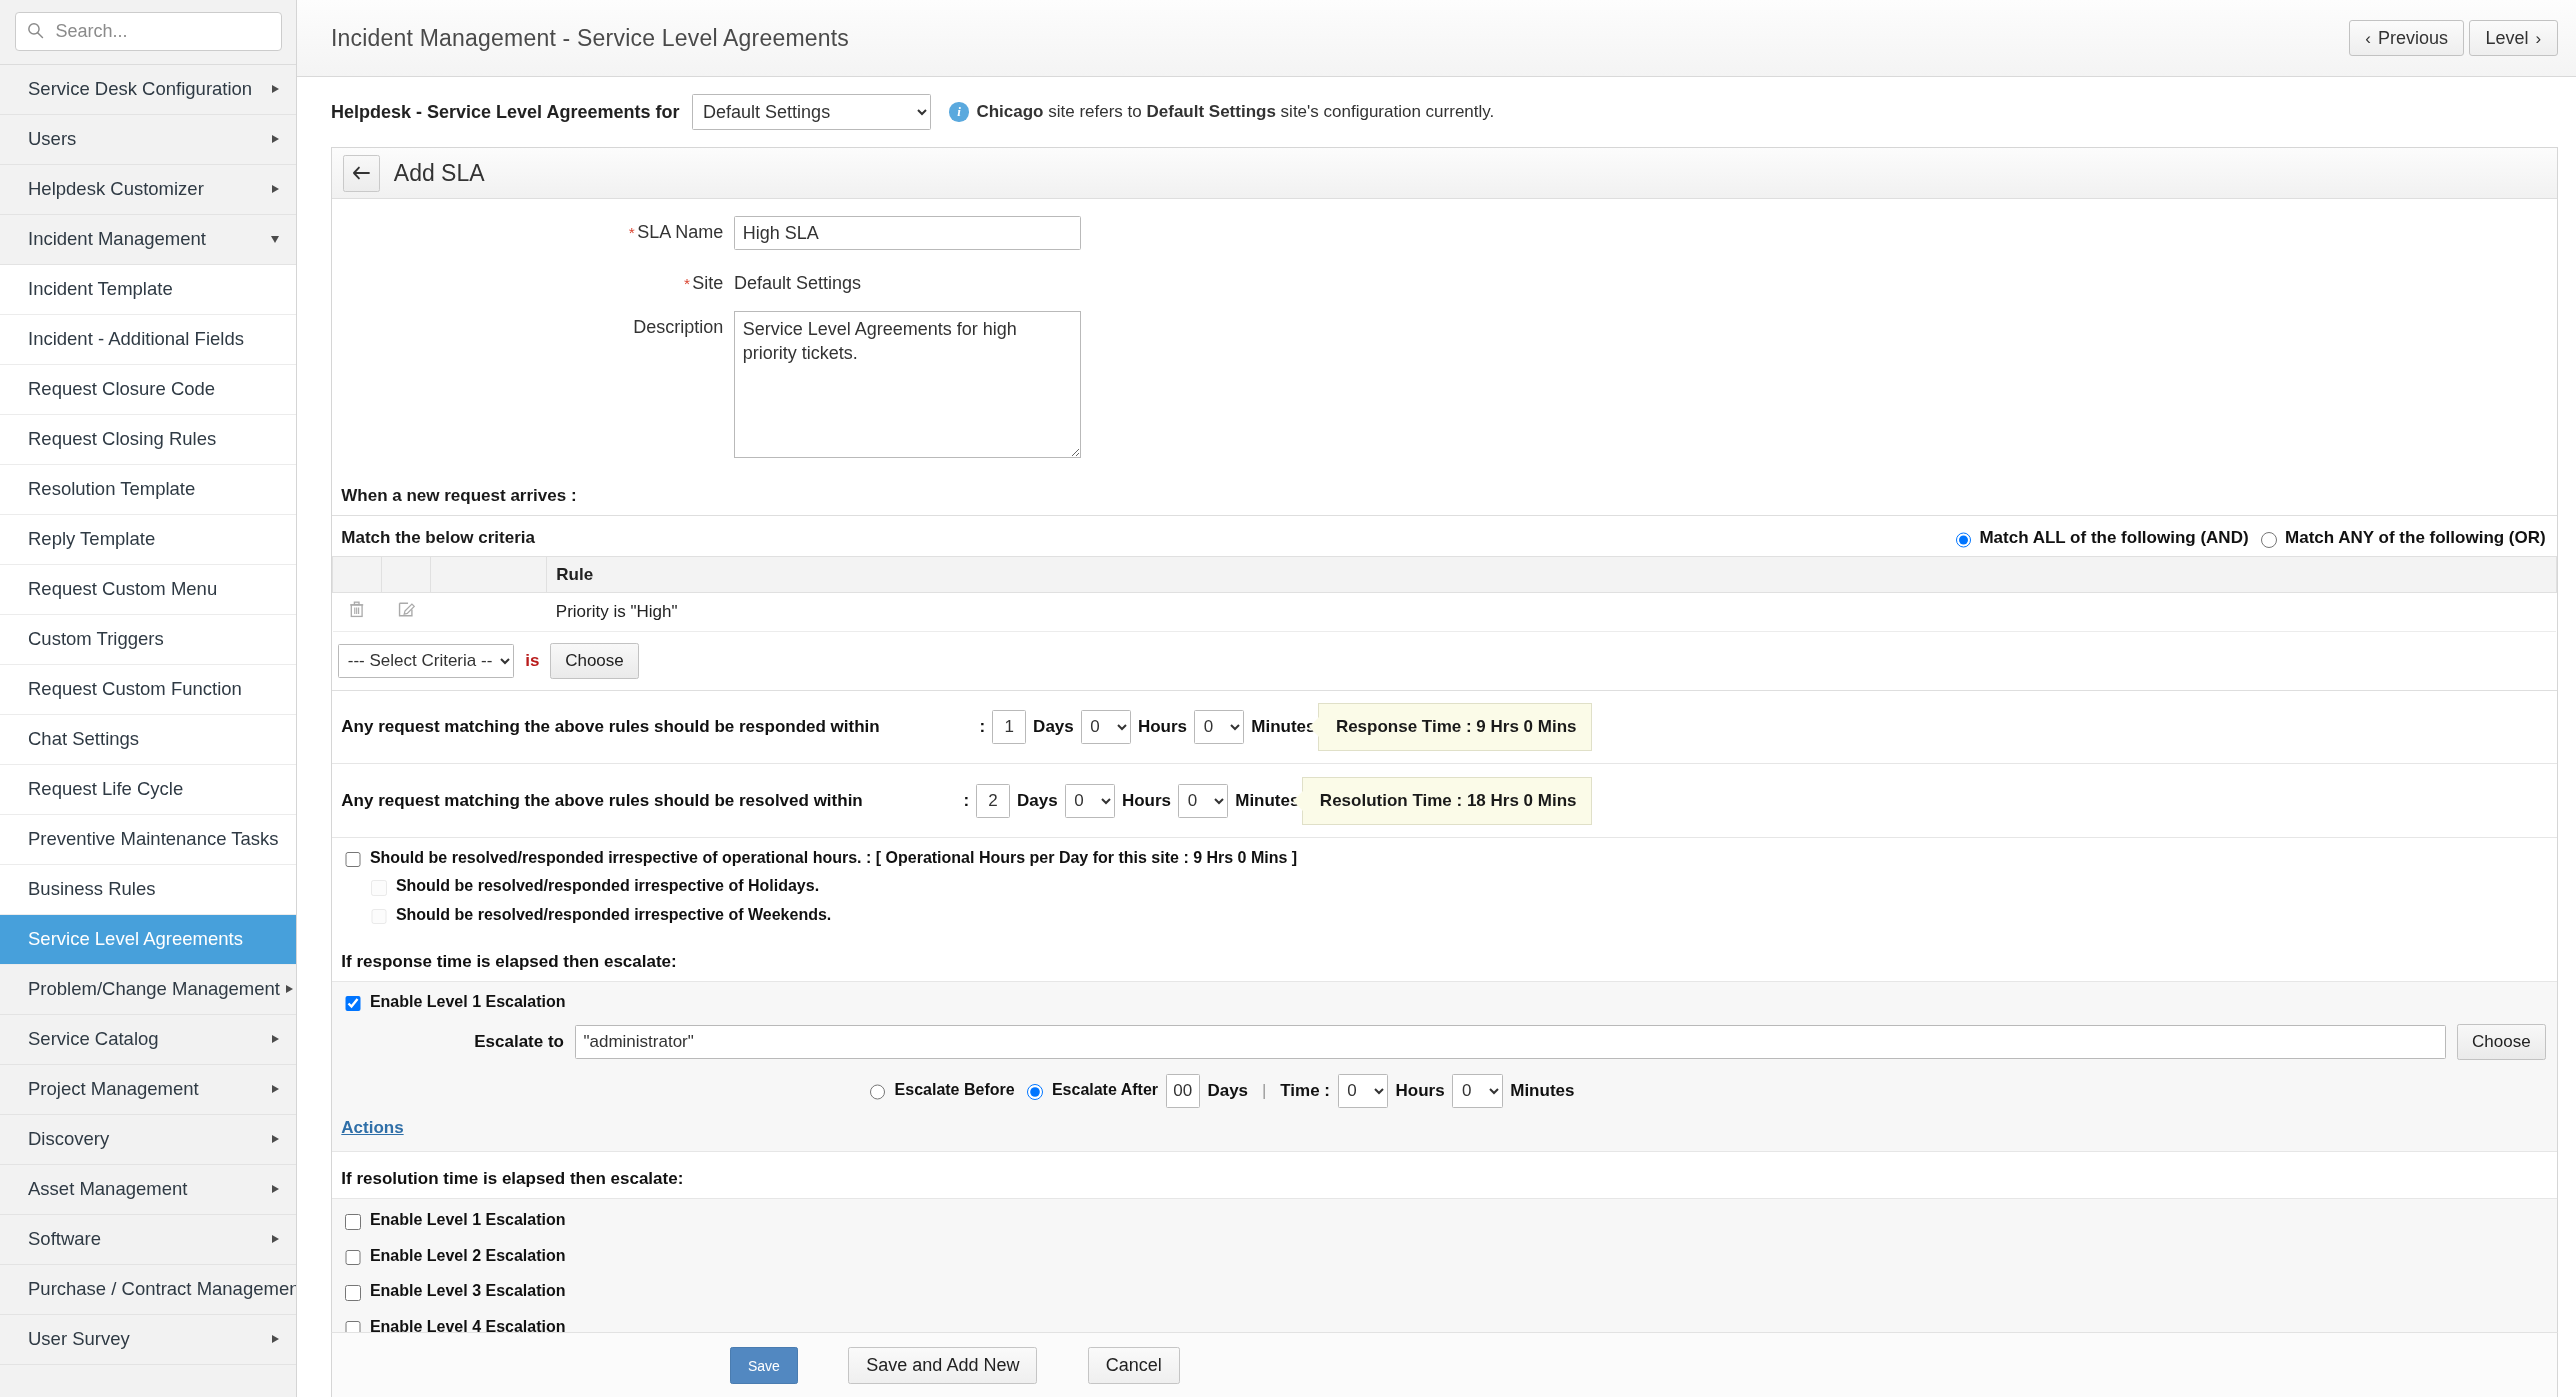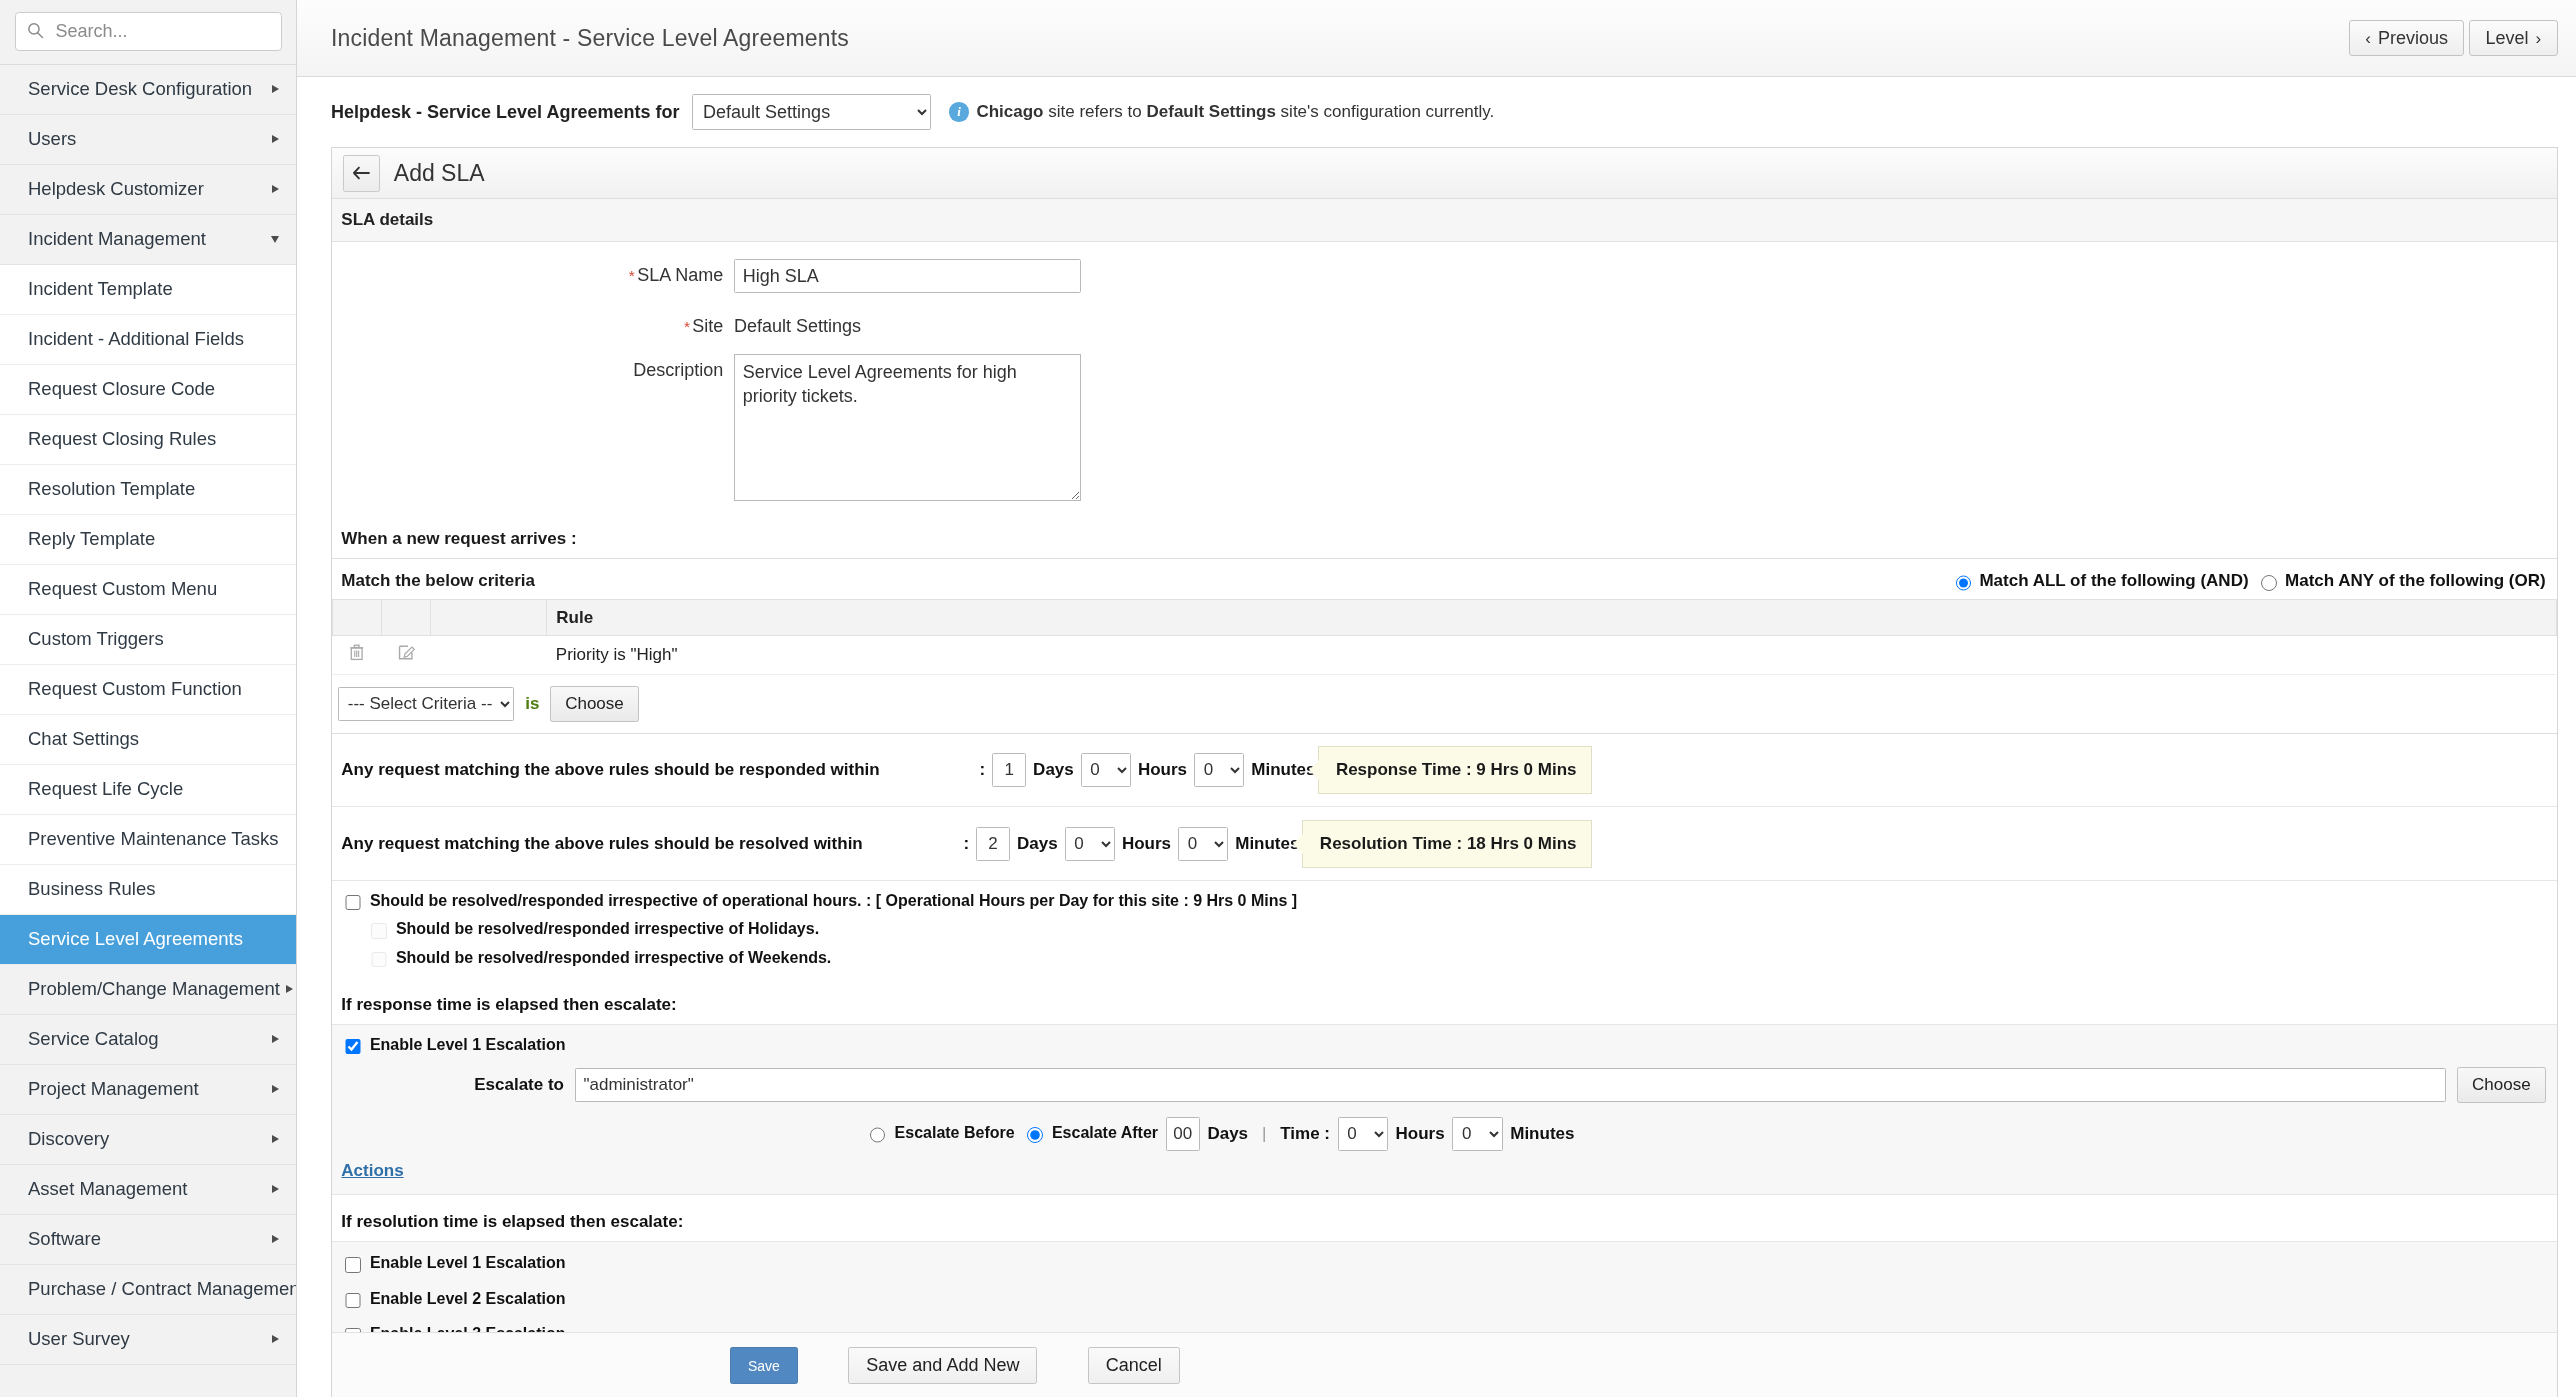--- a/index.html
+++ b/index.html
@@ -219,21 +219,21 @@
   }
   .icon-cell { width: 49px; text-align: center; padding: 0 !important; }
   .rule-icon { cursor: pointer; opacity: .62; }
 
   .select-crit-row { display: flex; align-items: center; gap: 10.8px; padding: 10.8px 0 10.8px 6.2px; }
   .sel {
     height: 34px; border: 0.8px solid #b9b9b9; background: #fff;
     font-family: "Liberation Sans", sans-serif; font-size: 17px; color: #333;
     padding: 0 4.6px; border-radius: 1.5px;
   }
-  .word { font-size: 17px; color: #4d7c0f; font-weight: bold; }
+  .word { font-size: 17px; color: #b91c1c; font-weight: bold; }
   .btn-gray {
     height: 36px; padding: 0 14px;
     border: 0.8px solid #c2c2c2;
     background: linear-gradient(#f8f8f8,#eaeaea);
     border-radius: 2.3px;
     font-family: "Liberation Sans", sans-serif;
     font-size: 17px; color: #222; cursor: pointer;
   }
 
   
@@ -457,21 +457,20 @@
 
     <div class="panel-head">
       <div class="backbtn">
         <svg width="18.5" height="14" viewBox="0 0 24 18">
             <path d="M9 2 L2.5 9 L9 16 M2.5 9 L22 9" stroke="#333" stroke-width="2.4" fill="none" stroke-linecap="round" stroke-linejoin="round"></path>
           </svg>
       </div>
       <div class="panel-title">Add SLA</div>
     </div>
 
-    <div class="section-head">SLA details</div>
 
     <div class="form-area">
       <div class="form-row">
         <div class="form-label"><span class="req">*</span><span>SLA Name</span></div>
         <input class="text-input" type="text" value="High SLA" style="">
       </div>
       <div class="form-row">
         <div class="form-label"><span class="req">*</span><span>Site</span></div>
         <div class="static-val">Default Settings</div>
       </div>

